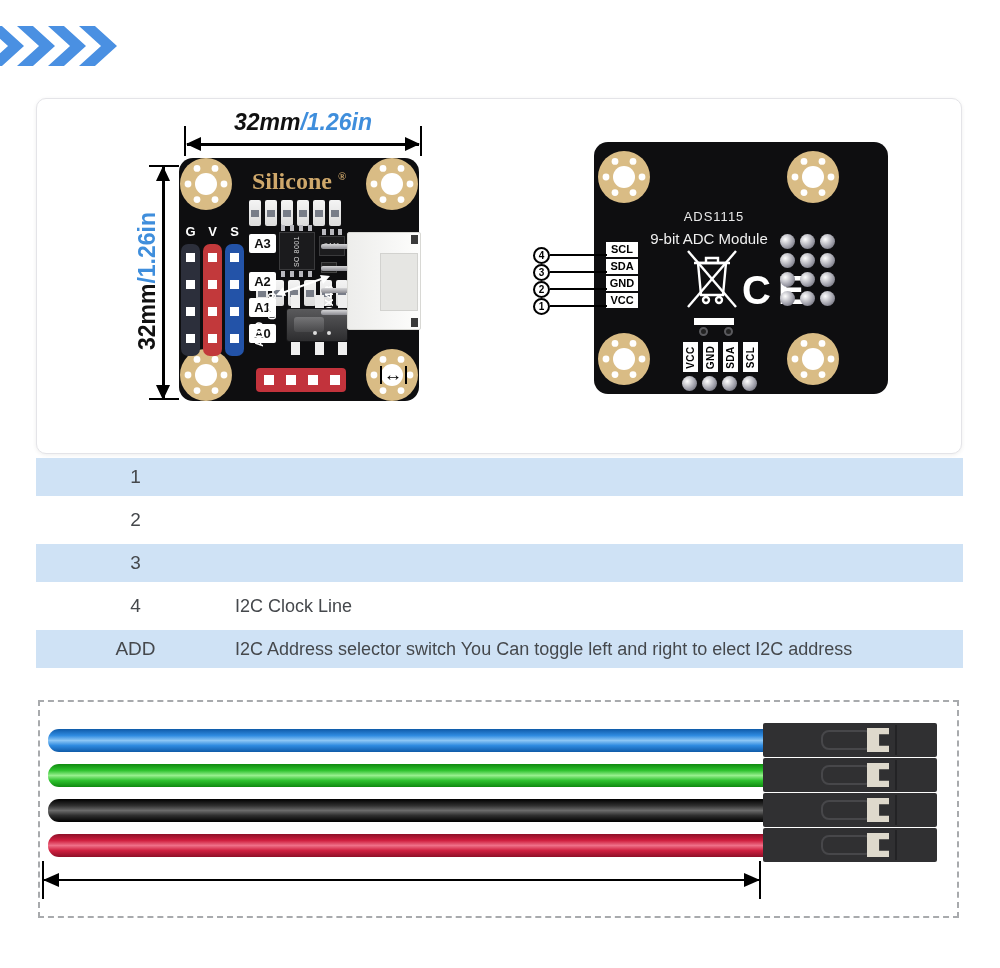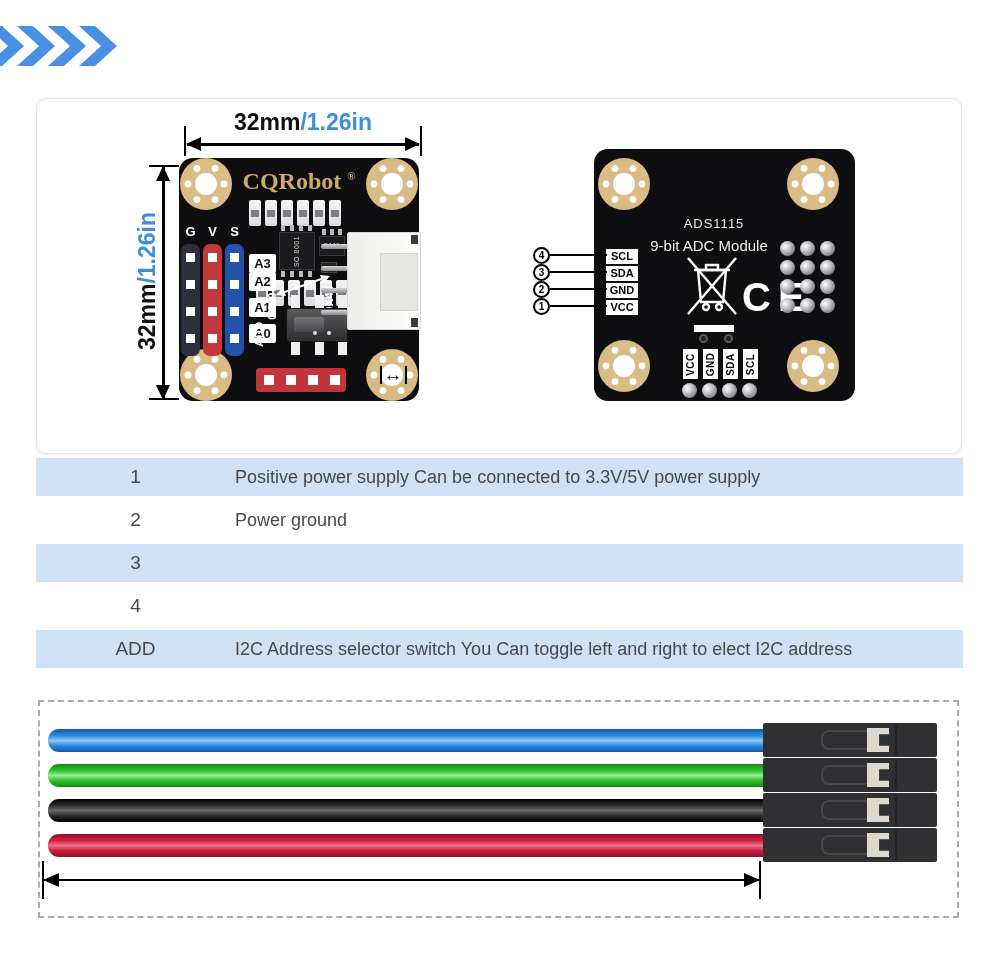--- a/index.html
+++ b/index.html
@@ -13,42 +13,42 @@
           clip-path:polygon(0 0,42% 0,100% 50%,42% 100%,0 100%,58% 50%); }
   .title { position:absolute; left:122px; top:26px; font-size:31px; font-weight:bold;
            color:#58595b; letter-spacing:.5px; white-space:nowrap; }
 
   
   .card { position:absolute; left:36px; top:98px; width:926px; height:356px; background:#fff;
           border:1px solid #e4e4e8; border-radius:10px; box-shadow:0 1px 4px rgba(0,0,0,.07); }
 
   .dim-text { position:absolute; font-size:23px; font-weight:bold; color:#111; white-space:nowrap; text-align:center; }
   .dim-text .in { color:#3f8edc; }
-  .dim-top-text { left:151px; top:10px; width:230px; }
+  .dim-top-text { left:151px; top:10px; width:230px;font-style:italic; }
   .dim-bottom-text { left:250px; top:302px; width:220px; }
   .dim-left-text { left:2px; top:167px; width:220px; height:30px; transform:rotate(-90deg); }
 
   .h-arrow { position:absolute; left:150px; top:44px; width:232px; height:3px; background:#000; }
   .h-arrow::before, .h-arrow::after { content:""; position:absolute; top:-6px; border-top:7px solid transparent; border-bottom:7px solid transparent; }
   .h-arrow::before { left:-1px; border-right:15px solid #000; }
   .h-arrow::after  { right:-1px; border-left:15px solid #000; }
   .tick-v { position:absolute; width:2px; height:30px; background:#000; top:27px; }
   .tick-v.l { left:147px; } .tick-v.r { left:383px; }
 
   .v-arrow { position:absolute; left:125px; top:68px; width:3px; height:232px; background:#000; }
   .v-arrow::before, .v-arrow::after { content:""; position:absolute; left:-6px; border-left:7px solid transparent; border-right:7px solid transparent; }
   .v-arrow::before { top:-1px; border-bottom:15px solid #000; }
   .v-arrow::after  { bottom:-1px; border-top:15px solid #000; }
   .tick-h { position:absolute; width:30px; height:2px; background:#000; left:112px; }
   .tick-h.t { top:66px; } .tick-h.b { top:299px; }
 
   
   .board { position:absolute; background:#0e0e10; border-radius:14px; }
   .board.front { left:142px; top:59px; width:240px; height:243px; }
-  .board.back  { left:557px; top:50px; width:261px; height:252px; }
+  .board.back  { left:557px; top:43px; width:294px; height:252px; }
   .mhole { position:absolute; width:52px; height:52px; }
 
   .brand { position:absolute; left:30px; top:10px; width:180px; text-align:center;
            font-family:"Liberation Serif", serif; font-weight:bold; font-size:24px; color:#cfa86b; }
   .brand sup { font-size:11px; }
 
   .res-row { position:absolute; display:flex; gap:4px; }
   .res { width:12px; height:26px; background:linear-gradient(#f4f4f4,#dcdcdc); border-radius:2px; position:relative; }
   .res::after { content:""; position:absolute; left:2px; right:2px; top:10px; height:7px; background:#787d88; }
   .res-row.r1 { left:70px; top:42px; }
@@ -205,21 +205,21 @@
       <svg class="mhole" style="left:187px;top:0">
           <use href="#mount"></use>
         </svg>
       <svg class="mhole" style="left:1px;top:191px">
           <use href="#mount"></use>
         </svg>
       <svg class="mhole" style="left:187px;top:191px">
           <use href="#mount"></use>
         </svg>
 
-      <div class="brand"><span>CQRobot</span> <sup>®</sup></div>
+      <div class="brand"><span>Silicone</span> <sup>®</sup></div>
 
       <div class="res-row r1">
         <div class="res"></div>
           <div class="res"></div>
           <div class="res"></div>
           <div class="res"></div>
           <div class="res"></div>
           <div class="res"></div>
       </div>
       <div class="res-row r2">
@@ -246,21 +246,21 @@
           <div class="pin"></div>
           <div class="pin"></div>
         </div>
       <div class="pincol s">
           <div class="pin"></div>
           <div class="pin"></div>
           <div class="pin"></div>
           <div class="pin"></div>
         </div>
 
-      <div class="abox" style="top:96px">A3</div>
+      <div class="abox" style="top:76px">A3</div>
       <div class="abox" style="top:114px">A2</div>
       <div class="abox" style="top:140px">A1</div>
       <div class="abox" style="top:166px">A0</div>
 
       <div class="chip-pins t"></div>
       <div class="chip">
           <span>SO 8001</span>
         </div>
       <div class="chip-pins b"></div>
       <div class="sot-pins"></div>
@@ -386,31 +386,30 @@
     <div class="callout-circle" style="left:496px;top:199px">1</div>
     <div class="callout-line" style="left:513px;top:155px"></div>
     <div class="callout-line" style="left:513px;top:172px"></div>
     <div class="callout-line" style="left:513px;top:189px"></div>
     <div class="callout-line" style="left:513px;top:206px"></div>
   </section>
 
   <section class="pin-table">
     <div class="trow blue">
       <div class="tpin">1</div>
-      <div class="tdesc">Positive power supply Can be connected to 3.3V/5V power supply</div>
     </div>
     <div class="trow">
       <div class="tpin">2</div>
-      <div class="tdesc">Power ground</div>
     </div>
     <div class="trow blue">
       <div class="tpin">3</div>
     </div>
     <div class="trow">
       <div class="tpin">4</div>
+      <div class="tdesc">I2C Clock Line</div>
     </div>
     <div class="trow blue">
       <div class="tpin">ADD</div>
       <div class="tdesc">I2C Address selector switch You Can toggle left and right to elect I2C address</div>
     </div>
   </section>
 
   <section class="cable-box">
     <div class="cable c-blue"></div>
     <div class="cable c-green"></div>

